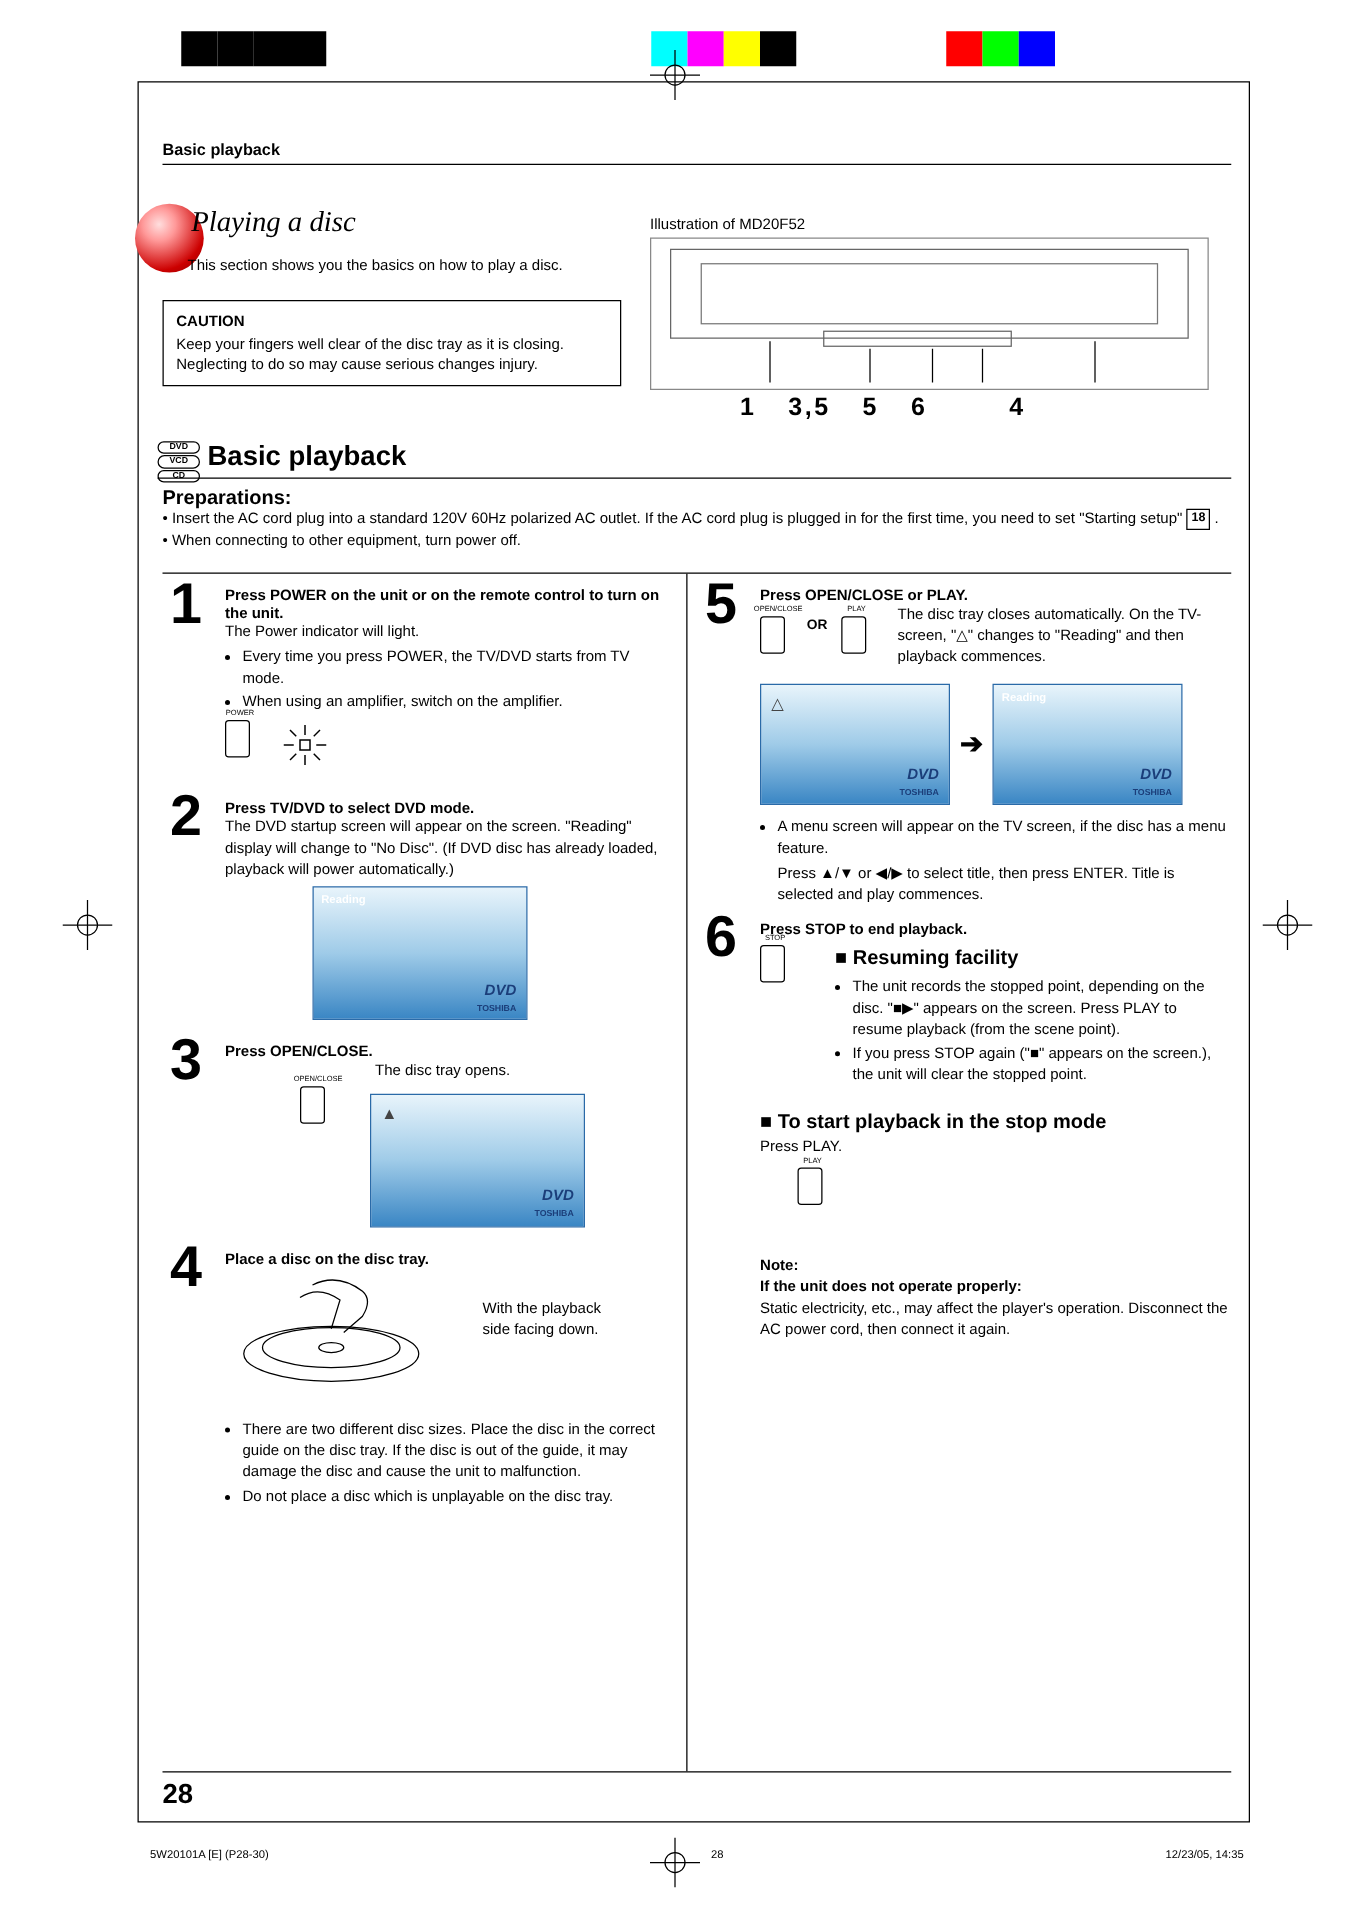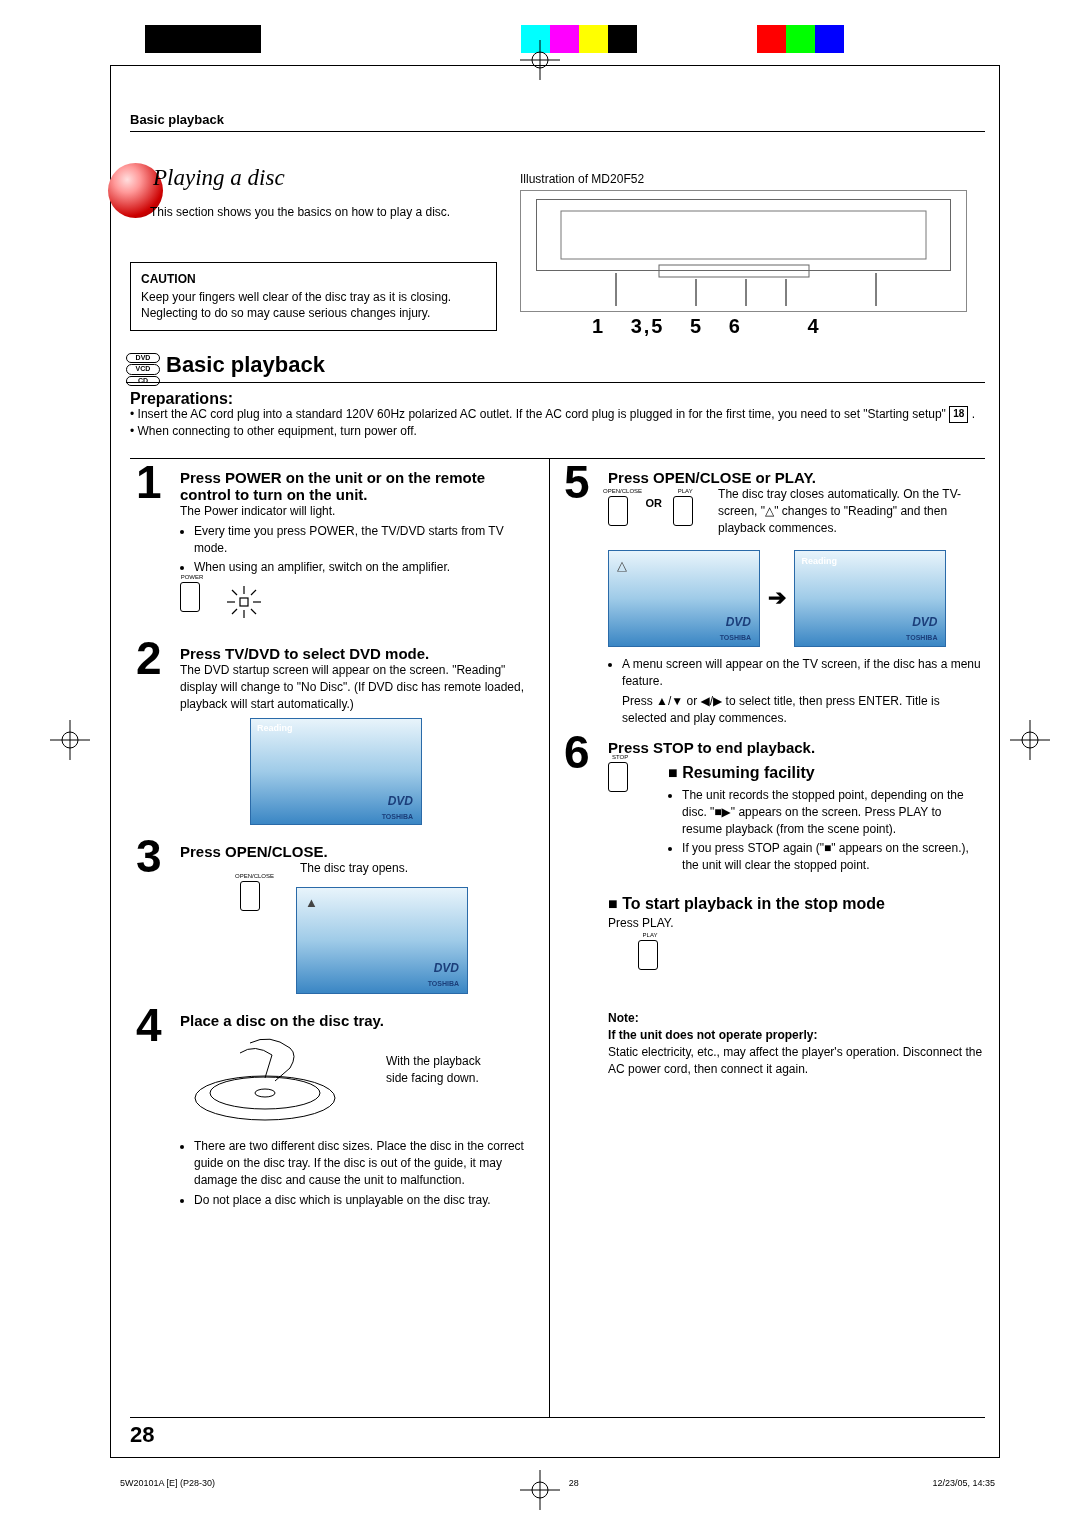--- a/index.html
+++ b/index.html
@@ -8,38 +8,38 @@
   .colorbar{position:absolute;left:145px;top:25px;display:flex}
   .colorbar div{width:29px;height:28px}
   .reg{position:absolute;width:40px;height:40px}
   .reg svg{width:40px;height:40px}
   .header-sec{position:absolute;left:130px;right:95px;top:112px;font-weight:bold;font-size:13px}
   .rule{border-top:1px solid #000;margin-top:4px}
   .title-area{position:absolute;left:108px;top:155px}
   .sphere{width:55px;height:55px;background:radial-gradient(circle at 35% 30%,#ffdede 0%,#ff9999 25%,#cc0000 70%,#880000 100%);border-radius:50%;position:absolute;left:0;top:8px}
   .title-text{font-family:"Times New Roman",serif;font-style:italic;font-size:23px;position:absolute;left:45px;top:10px;white-space:nowrap}
   .subtitle{position:absolute;left:150px;top:205px;font-size:12px}
-  .caution-box{position:absolute;left:130px;top:262px;width:345px;border:1px solid #000;padding:8px 10px;font-size:12px;line-height:1.35}
+  .caution-box{position:absolute;left:130px;top:240px;width:345px;border:1px solid #000;padding:8px 10px;font-size:12px;line-height:1.35}
   .illus-label{position:absolute;left:520px;top:172px;font-size:12px}
   .device-illus{position:absolute;left:520px;top:190px;width:445px;height:120px;border:1px solid #888}
   .device-illus .body{position:absolute;left:15px;top:8px;right:15px;height:70px;border:1px solid #666}
   .callouts{position:absolute;left:592px;top:315px;font-size:20px;font-weight:bold;letter-spacing:2px}
   .callouts span{margin-right:18px}
   .badge-stack{position:absolute;left:126px;top:353px;width:34px;text-align:center;font-size:7px;font-weight:bold}
   .badge-stack div{border:1px solid #000;border-radius:10px;padding:0 2px;margin-bottom:1px;line-height:1.2}
   .sec-head{position:absolute;left:166px;top:352px;font-weight:bold;font-size:22px}
   .sec-rule{position:absolute;left:126px;right:95px;top:382px;border-top:1px solid #000}
   .prep-head{position:absolute;left:130px;top:390px;font-weight:bold;font-size:16px}
   .prep-list{position:absolute;left:130px;top:406px;right:95px;font-size:12px;line-height:1.45}
   .pgref{display:inline-block;border:1px solid #000;padding:0 3px;font-size:10px;font-weight:bold;vertical-align:1px}
   .two-col{position:absolute;left:130px;top:458px;right:95px;bottom:110px;border-top:1px solid #000;border-bottom:1px solid #000}
   .two-col .divider{position:absolute;left:49%;top:0;bottom:0;border-left:1px solid #000}
   .step{position:relative;padding:6px 0 6px 42px}
   .bignum{position:absolute;left:-2px;top:-4px;font-size:46px;font-weight:bold;font-family:Arial,sans-serif;line-height:1}
-  .step-title{font-weight:bold;font-size:15px}
+  .step-title{font-weight:bold;font-size:12px}
   .step-body{font-size:12px;line-height:1.4}
   .step-body ul{margin:3px 0 3px 14px;padding:0}
   .step-body li{margin-bottom:3px}
   .lcol{position:absolute;left:8px;top:4px;width:46%}
   .rcol{position:absolute;left:51%;top:4px;right:2px}
   .screen{width:170px;height:105px;border:1px solid #2a6aa8;background:linear-gradient(180deg,#e8f4fb 0%,#9fcbe8 50%,#3a86c4 100%);position:relative;margin:6px 0}
   .screen .osd{position:absolute;left:6px;top:4px;color:#fff;font-size:9px;font-weight:bold}
   .screen .dvd{position:absolute;right:8px;bottom:16px;color:#1b3e7a;font-size:12px;font-weight:bold;font-style:italic}
   .screen .logo{position:absolute;right:8px;bottom:4px;color:#1b3e7a;font-size:7px;font-weight:bold}
   .screen .eject{position:absolute;left:8px;top:6px;color:#444;font-size:13px}
@@ -188,21 +188,21 @@
                   <rect x="31" y="16" width="8" height="8" fill="none"></rect>
                 </g>
               </svg>
           </div>
         </div>
       </div>
 
       <div class="step">
         <div class="bignum">2</div>
         <div class="step-title">Press TV/DVD to select DVD mode.</div>
-        <div class="step-body">The DVD startup screen will appear on the screen. "Reading" display will change to "No Disc". (If DVD disc has remote loaded, playback will start automatically.)</div>
+        <div class="step-body">The DVD startup screen will appear on the screen. "Reading" display will change to "No Disc". (If DVD disc has already loaded, playback will power automatically.)</div>
         <div class="screen" style="margin-left:70px">
           <div class="osd">Reading</div>
           <div class="dvd">DVD</div>
           <div class="logo">TOSHIBA</div>
         </div>
       </div>
 
       <div class="step">
         <div class="bignum">3</div>
         <div class="step-title">Press OPEN/CLOSE.</div>
@@ -228,21 +228,21 @@
           <div class="disc-draw">
             <svg viewBox="0 0 190 95">
               <ellipse cx="85" cy="65" rx="70" ry="22" fill="none" stroke="#000"></ellipse>
               <ellipse cx="85" cy="60" rx="55" ry="16" fill="#fff" stroke="#000"></ellipse>
               <ellipse cx="85" cy="60" rx="10" ry="4" fill="none" stroke="#000"></ellipse>
               <path d="M70 10 Q90 0 110 15 Q118 22 110 35 L95 48" fill="none" stroke="#000"></path>
               <path d="M60 20 Q75 10 92 22 L85 45" fill="none" stroke="#000"></path>
             </svg>
           </div>
           <div class="sidetxt">With the playback side facing down.</div>
-          <ul style="margin-top:10px">
+          <ul style="margin-top:22px">
             <li>There are two different disc sizes. Place the disc in the correct guide on the disc tray. If the disc is out of the guide, it may damage the disc and cause the unit to malfunction.</li>
             <li>Do not place a disc which is unplayable on the disc tray.</li>
           </ul>
         </div>
       </div>
     </div>
 
     <div class="rcol">
 
       <div class="step">

